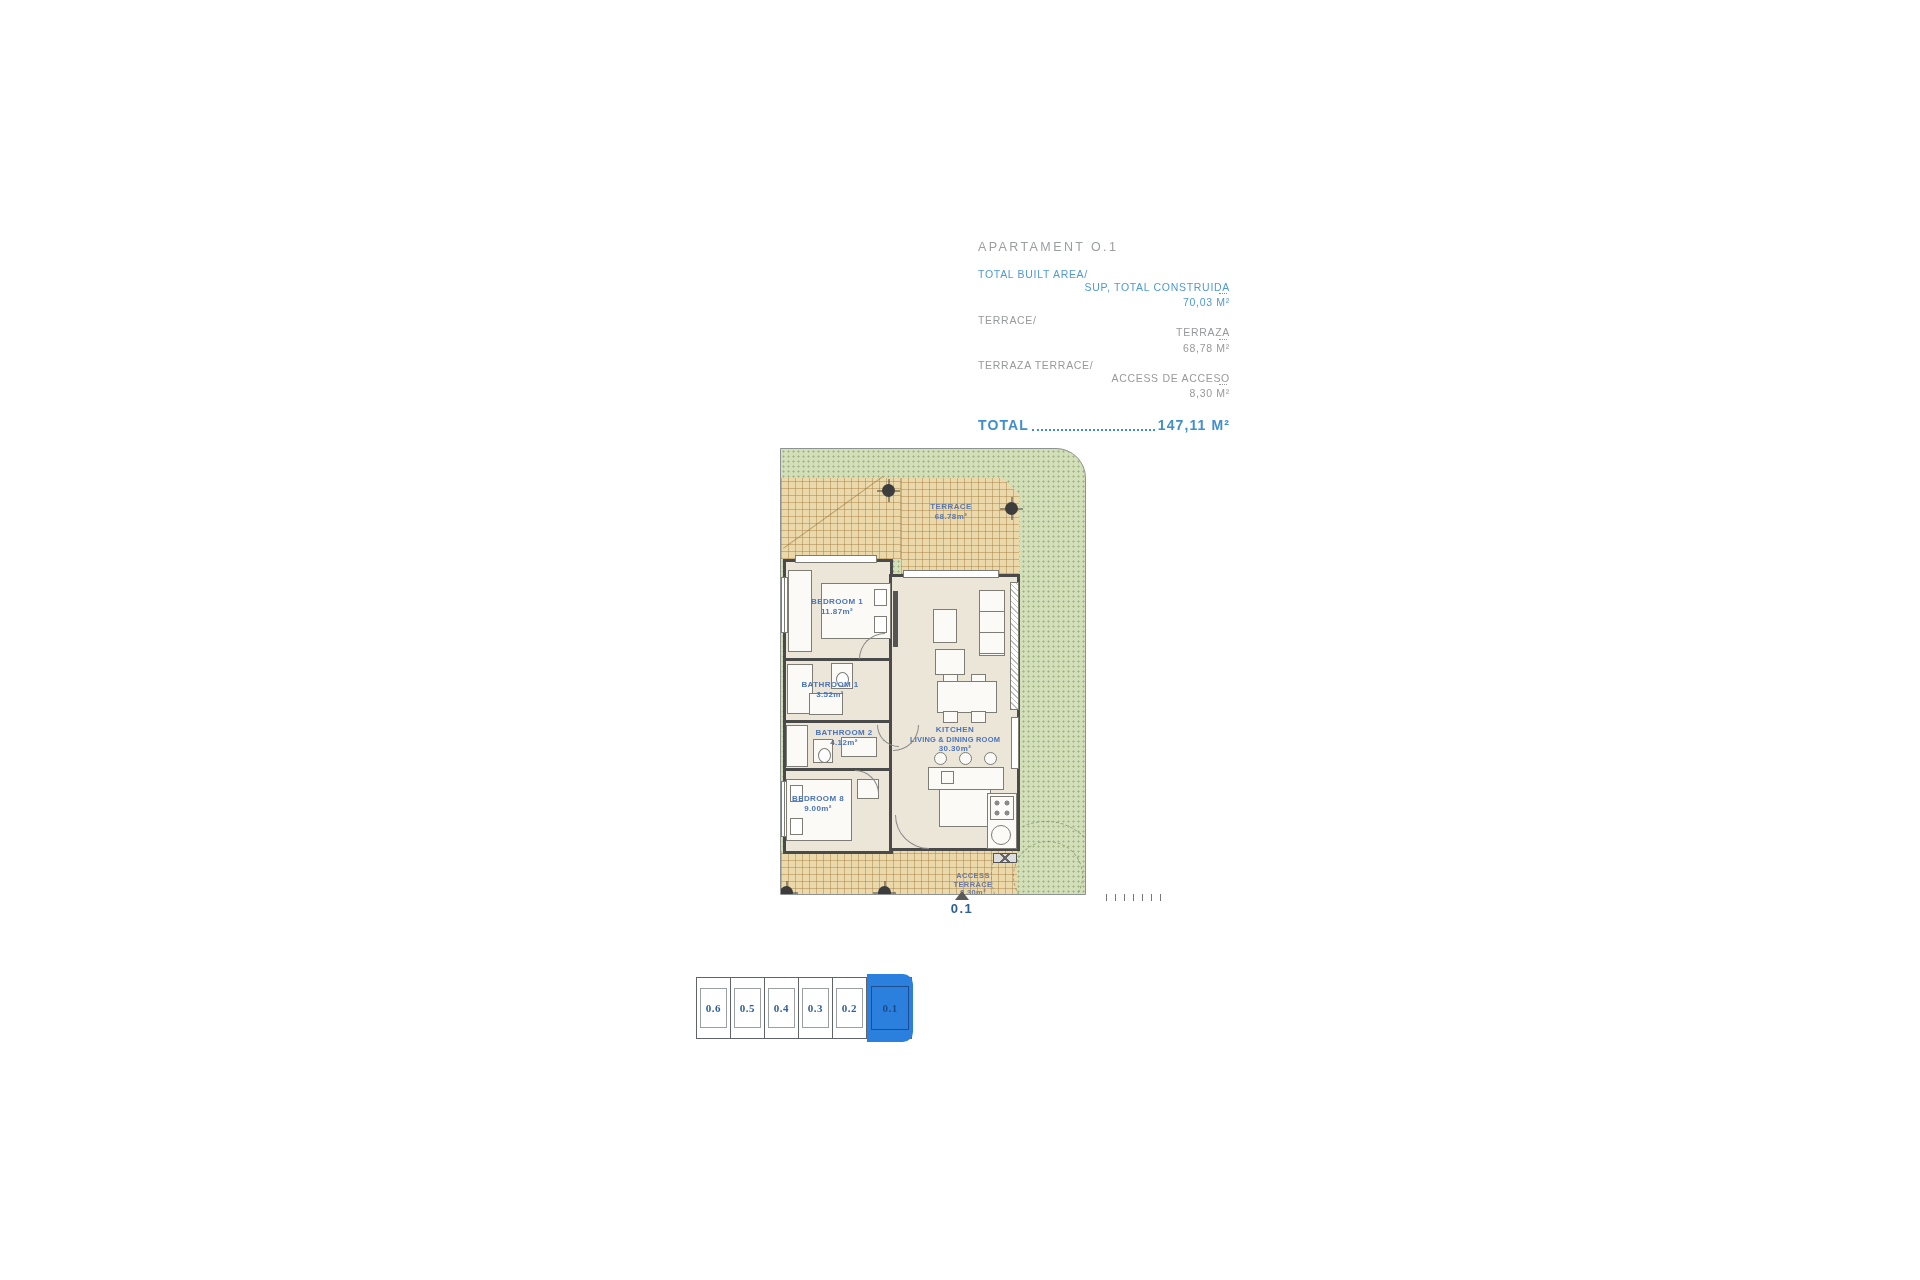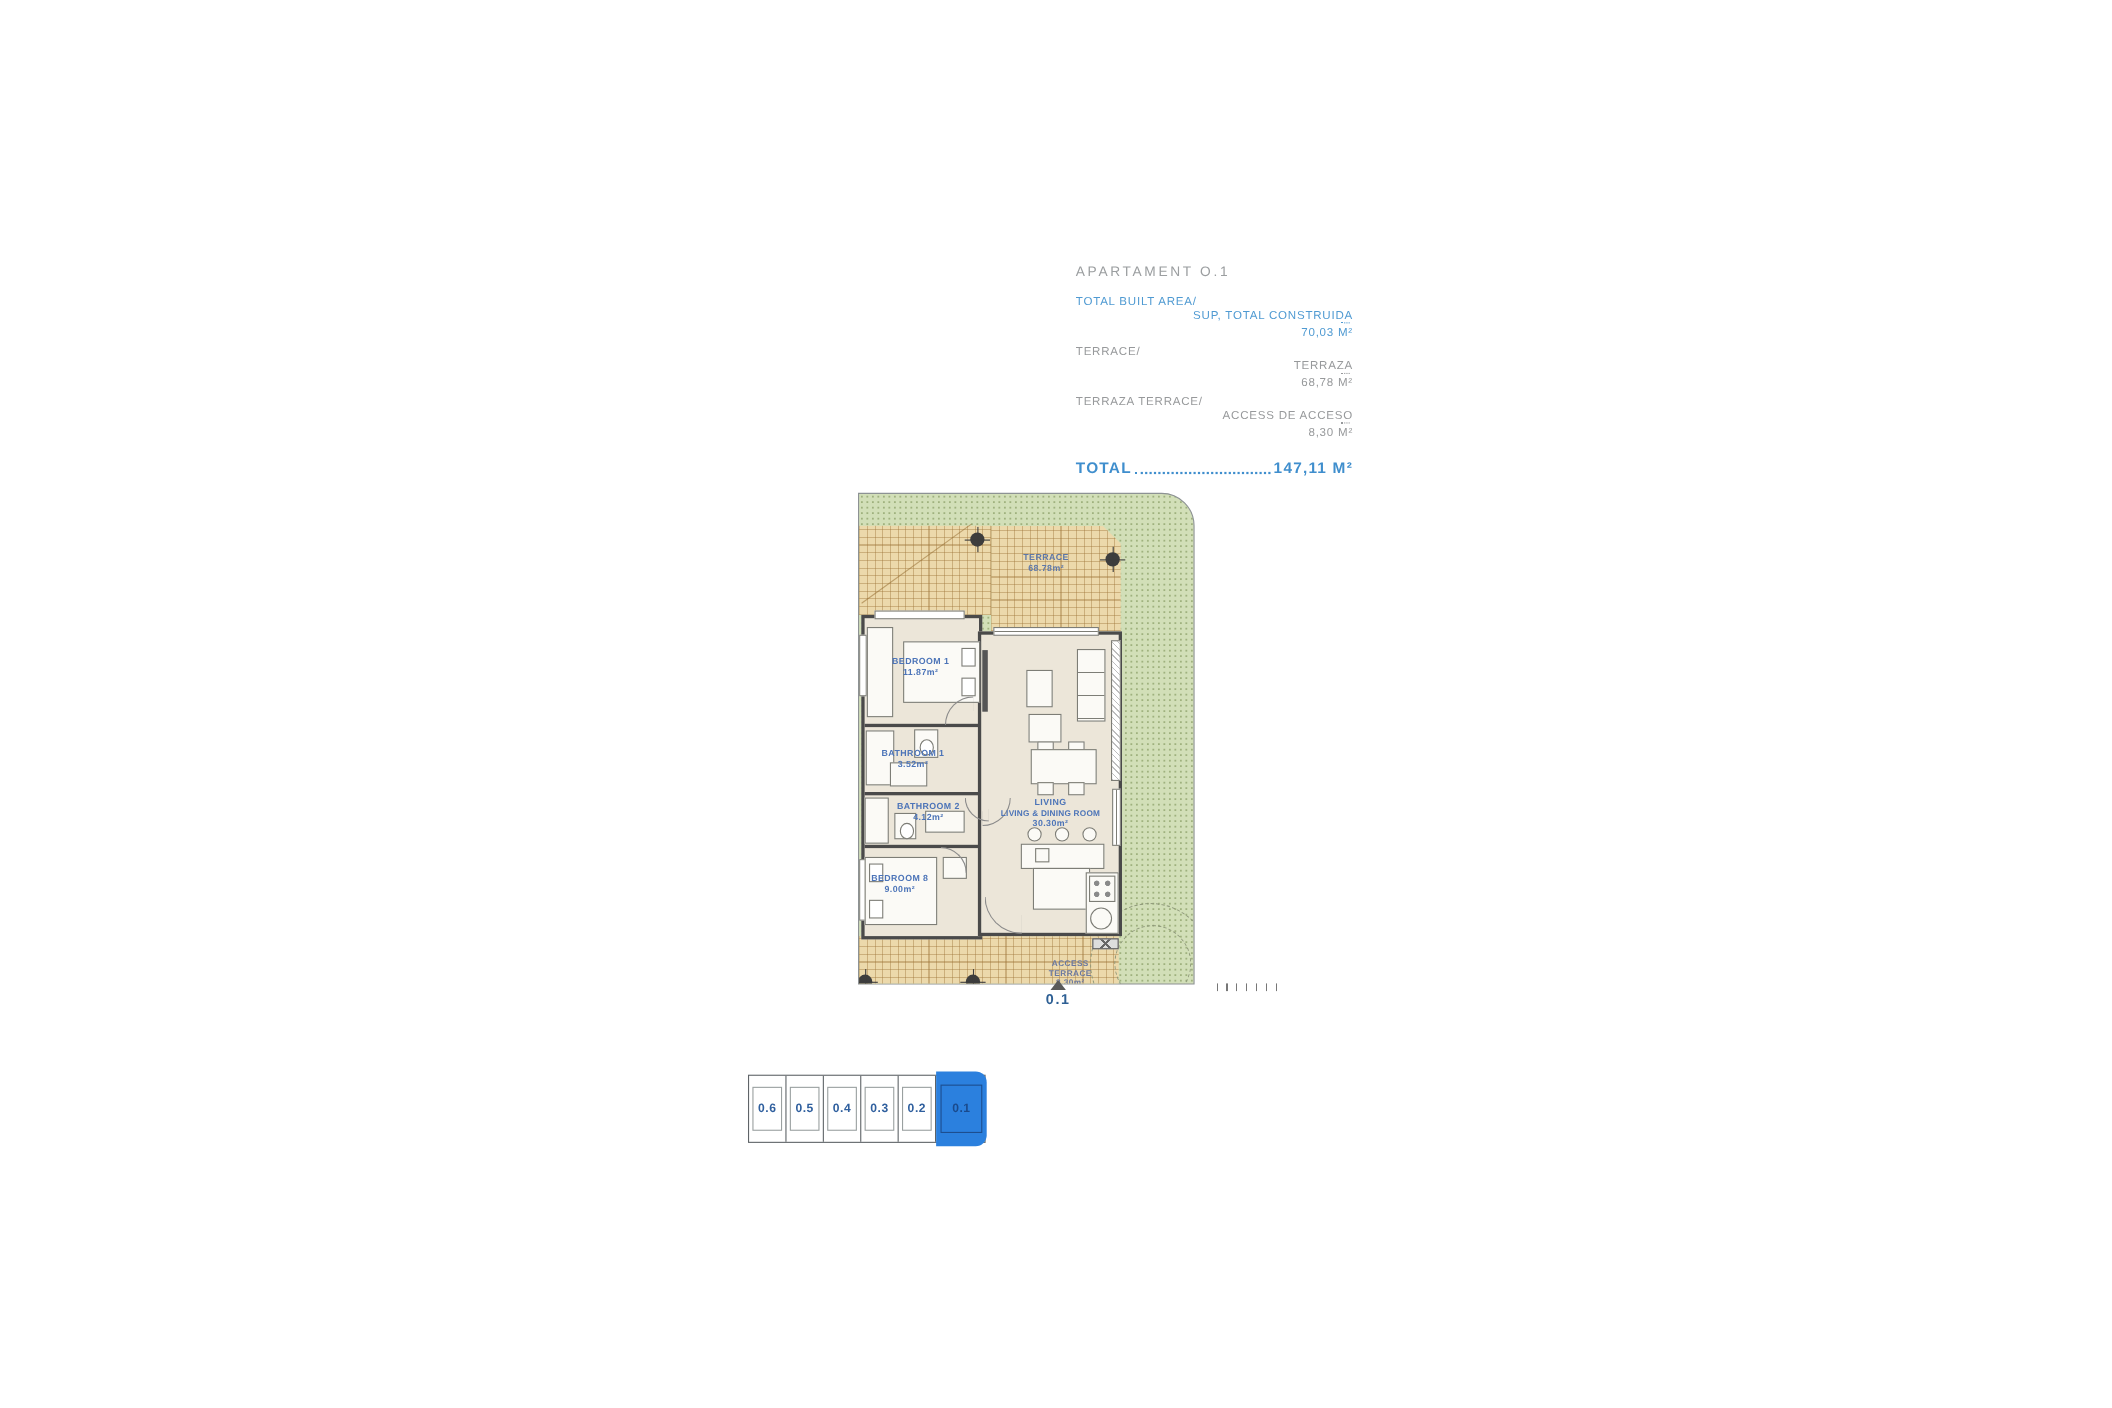--- a/index.html
+++ b/index.html
@@ -85,21 +85,21 @@
   .rlabel .mid{font-size:7.5px;letter-spacing:.2px;}
 
   
   .unit-marker{position:absolute;left:944px;top:891px;width:36px;text-align:center;}
   .unit-marker .tri{width:0;height:0;margin:0 auto;border-left:7px solid transparent;border-right:7px solid transparent;border-bottom:9px solid #5a5a5a;}
   .unit-marker .umtext{color:#2d5f94;font-weight:bold;font-size:13px;letter-spacing:1.5px;margin-top:1px;}
   .ticks{position:absolute;left:1106px;top:894px;width:58px;height:7px;
     background:repeating-linear-gradient(90deg,#777 0 1px,transparent 1px 9px);}
 
   
-  .minimap{position:absolute;left:680px;top:977px;width:214px;height:60px;border:1.5px solid #5f6468;background:#fff;display:flex;}
+  .minimap{position:absolute;left:696px;top:977px;width:214px;height:60px;border:1.5px solid #5f6468;background:#fff;display:flex;font-family:Liberation Serif, serif;}
   .minimap .cell{position:relative;flex:1;border-right:1.5px solid #5f6468;display:flex;align-items:center;justify-content:center;}
   .minimap .cell:last-child{border-right:none;}
   .minimap .inner{width:78%;height:62%;border:1px solid #9aa0a0;display:flex;align-items:center;justify-content:center;}
   .minimap .cell span{font-size:11px;font-weight:bold;color:#2f5f9e;letter-spacing:.5px;}
   .minimap .cell.active{flex:0 0 46px;margin:-4px -2px -4px 0;background:var(--hl);border-radius:0 10px 10px 0;border-right:none;z-index:2;}
   .minimap .cell.active .inner{border-color:#1d4e8f;}
   .minimap .cell.active span{color:#1a4a8c;}
 </style>
 </head>
 <body>
@@ -226,21 +226,21 @@
     </div>
     <div class="rlabel" style="left:30px;top:279px;width:66px;">
       <span>BATHROOM 2</span>
         <span>4.12m²</span>
     </div>
     <div class="rlabel" style="left:6px;top:345px;width:62px;">
       <span>BEDROOM 8</span>
         <span>9.00m²</span>
     </div>
     <div class="rlabel" style="left:122px;top:276px;width:104px;">
-      <span>LIVING</span>
+      <span>KITCHEN</span>
       <span class="mid">LIVING &amp; DINING ROOM</span>
       <span>30.30m²</span>
     </div>
     <div class="rlabel small" style="left:168px;top:406px;width:48px;">
       <span>ACCESS</span>
       <span>TERRACE</span>
       <span>8.30m²</span>
     </div>
   </section>
 

